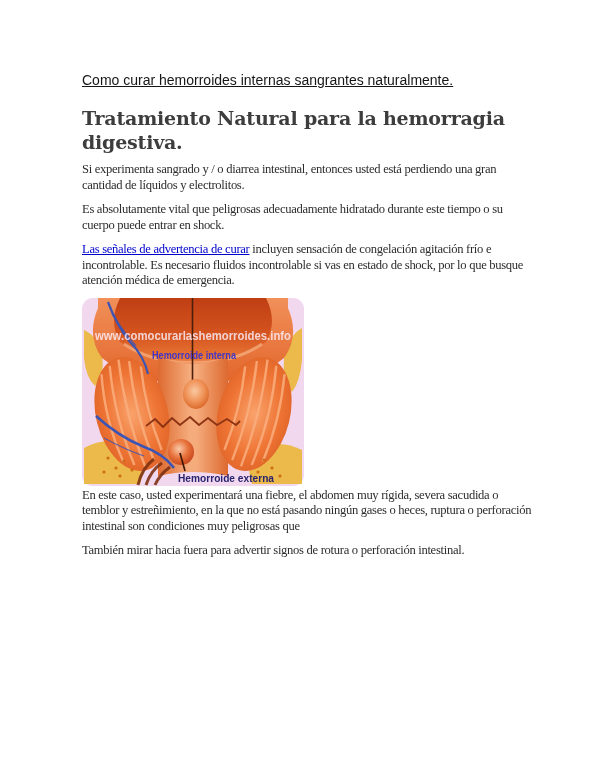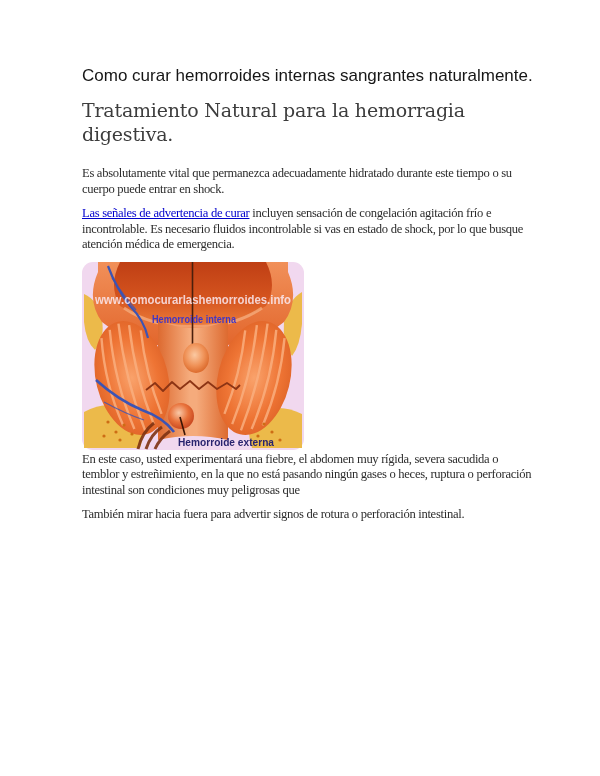--- a/index.html
+++ b/index.html
@@ -7,35 +7,36 @@
   .page {
     position: relative;
     width: 600px;
     height: 776px;
     background: #ffffff;
     overflow: hidden;
   }
   .content { padding: 66px 0 0 82px; width: 540px; }
   .title {
     font-family: "Liberation Sans", sans-serif;
-    font-size: 17px;
+    font-size: 14px;
     font-weight: 400;
     color: var(--title-text, #161616);
-    line-height: 20px;
+    line-height: 28px;
     margin: 0 0 12px 0;
     max-width: 452px;
+    text-decoration: underline;
   }
   .heading {
     font-family: "DejaVu Serif", serif;
     font-size: 19px;
-    font-weight: 400;
+    font-weight: 700;
     color: var(--heading-text, #3d3d3d);
     line-height: 24px;
     letter-spacing: -0.2px;
-    margin: 0 0 20px 0;
+    margin: 0 0 8px 0;
     max-width: 452px;
   }
   .body-p {
     font-family: "Liberation Serif", serif;
     font-size: 12.6px;
     line-height: 15.5px;
     letter-spacing: -0.3px;
     color: var(--body-text, #2d2d2d);
     margin: 0 0 9px 0;
     max-width: 452px;
@@ -69,21 +70,22 @@
 </head>
 <body>
 
 <div class="page">
   <div class="content">
 
     <h1 class="title">Como curar hemorroides internas sangrantes naturalmente.</h1>
 
     <h2 class="heading">Tratamiento Natural para la hemorragia digestiva.</h2>
 
-    <p class="body-p">Es absolutamente vital que permanezca adecuadamente hidratado durante este tiempo o su cuerpo puede entrar en shock.</p>
+    <p class="body-p">Si experimenta sangrado y / o diarrea intestinal, entonces usted está perdiendo una gran cantidad de líquidos y electrolitos.</p>
+    <p class="body-p">Es absolutamente vital que peligrosas adecuadamente hidratado durante este tiempo o su cuerpo puede entrar en shock.</p>
 
     <p class="body-p"><a href="#">Las señales de advertencia de curar</a><span> incluyen sensación de congelación agitación frío e incontrolable. Es necesario fluidos incontrolable si vas en estado de shock, por lo que busque atención médica de emergencia.</span></p>
 
     <figure class="fig">
       <svg viewBox="0 0 222 188" width="222" height="188" role="img">
         <defs>
           <linearGradient id="gDome" x1="0" y1="0" x2="0" y2="1">
             <stop offset="0" stop-color="#f19059"></stop>
             <stop offset="1" stop-color="#e2662c"></stop>
           </linearGradient>

